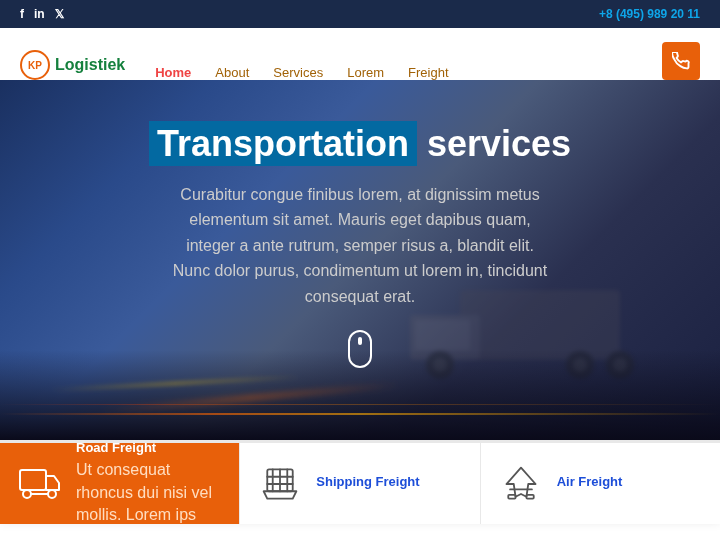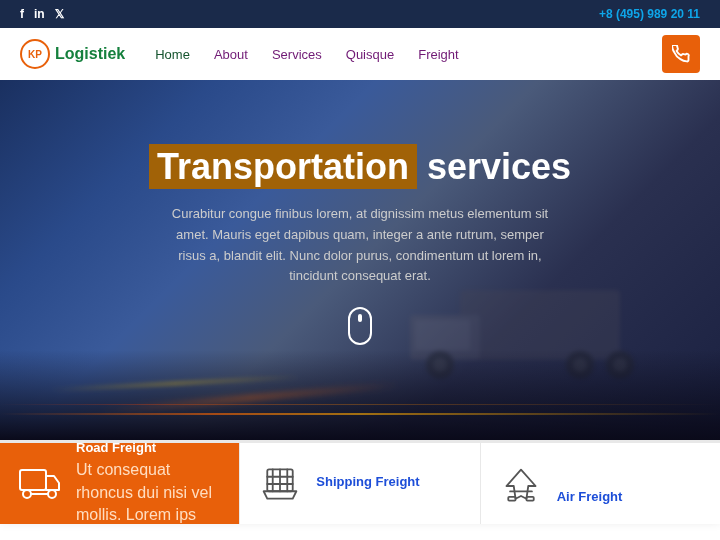--- a/index.html
+++ b/index.html
@@ -29,21 +29,21 @@
     .phone-number {
       color: #0ea5e9;
       font-size: 12px;
       font-weight: bold;
     }
 
     
     .navbar {
       background: #fff;
       display: flex;
-      align-items: center;
+      align-items: flex-end;
       padding: 0 20px;
       height: 52px;
       position: relative;
       z-index: 10;
     }
     .logo {
       display: flex;
       align-items: center;
       margin-right: 30px;
     }
@@ -68,27 +68,27 @@
       color: #15803d;
     }
     .nav-links {
       display: flex;
       gap: 24px;
       flex: 1;
       align-items: center;
     }
     .nav-link {
       font-size: 13px;
-      color: #701a75;
+      color: #a16207;
       cursor: pointer;
       text-decoration: none;
     }
     .nav-link.active {
-      color: #14532d;
-      font-weight: normal;
+      color: #ef4444;
+      font-weight: bold;
     }
     .nav-search-btn {
       background: #e8600a;
       border: none;
       border-radius: 4px;
       width: 38px;
       height: 38px;
       display: flex;
       align-items: center;
       justify-content: center;
@@ -120,27 +120,27 @@
       margin-top: -30px;
     }
     .hero-title {
       font-size: 36px;
       font-weight: 900;
       color: #fff;
       line-height: 1.2;
       margin-bottom: 16px;
     }
     .hero-title-highlight {
-      background: #a16207;
+      background: #0369a1;
       color: #fff;
       padding: 2px 8px;
       display: inline;
     }
     .hero-desc {
-      font-size: 13px;
+      font-size: 16px;
       color: #ccc;
       line-height: 1.6;
       max-width: 380px;
       margin: 12px auto 20px;
     }
     .scroll-indicator {
       width: 24px;
       height: 38px;
       border: 2px solid #fff;
       border-radius: 12px;
@@ -168,21 +168,20 @@
     .service-card {
       flex: 1;
       display: flex;
       align-items: center;
       padding: 16px 18px;
       gap: 14px;
       border-right: 1px solid #e8e8e8;
     }
     .service-card:last-child {
       border-right: none;
-      align-items: flex-end;
     }
     .service-card.highlighted {
       background: #e8600a;
     }
     .service-icon-wrap {
       flex-shrink: 0;
       width: 44px;
       height: 44px;
       display: flex;
       align-items: center;
@@ -226,21 +225,21 @@
   <div class="logo">
     <div class="logo-circle">
       <span class="logo-initials">KP</span>
     </div>
     <span class="logo-text">Logistiek</span>
   </div>
   <div class="nav-links">
     <a class="nav-link active">Home</a>
     <a class="nav-link">About</a>
     <a class="nav-link">Services</a>
-    <a class="nav-link">Quisque</a>
+    <a class="nav-link">Lorem</a>
     <a class="nav-link">Freight</a>
   </div>
   <button class="nav-search-btn">
     <svg width="18" height="18" viewBox="0 0 24 24" fill="none" stroke="#fff" stroke-width="2.5" stroke-linecap="round" stroke-linejoin="round">
       <path d="M22 16.92v3a2 2 0 01-2.18 2 19.79 19.79 0 01-8.63-3.07A19.5 19.5 0 013.07 9.81 19.79 19.79 0 01.01 1.18 2 2 0 012 0h3a2 2 0 012 1.72c.127.96.361 1.903.7 2.81a2 2 0 01-.45 2.11L6.09 7.91a16 16 0 006 6l1.27-1.27a2 2 0 012.11-.45c.907.339 1.85.573 2.81.7A2 2 0 0122 14.92z"></path>
     </svg>
   </button>
 </div>
 
 <div class="hero">

